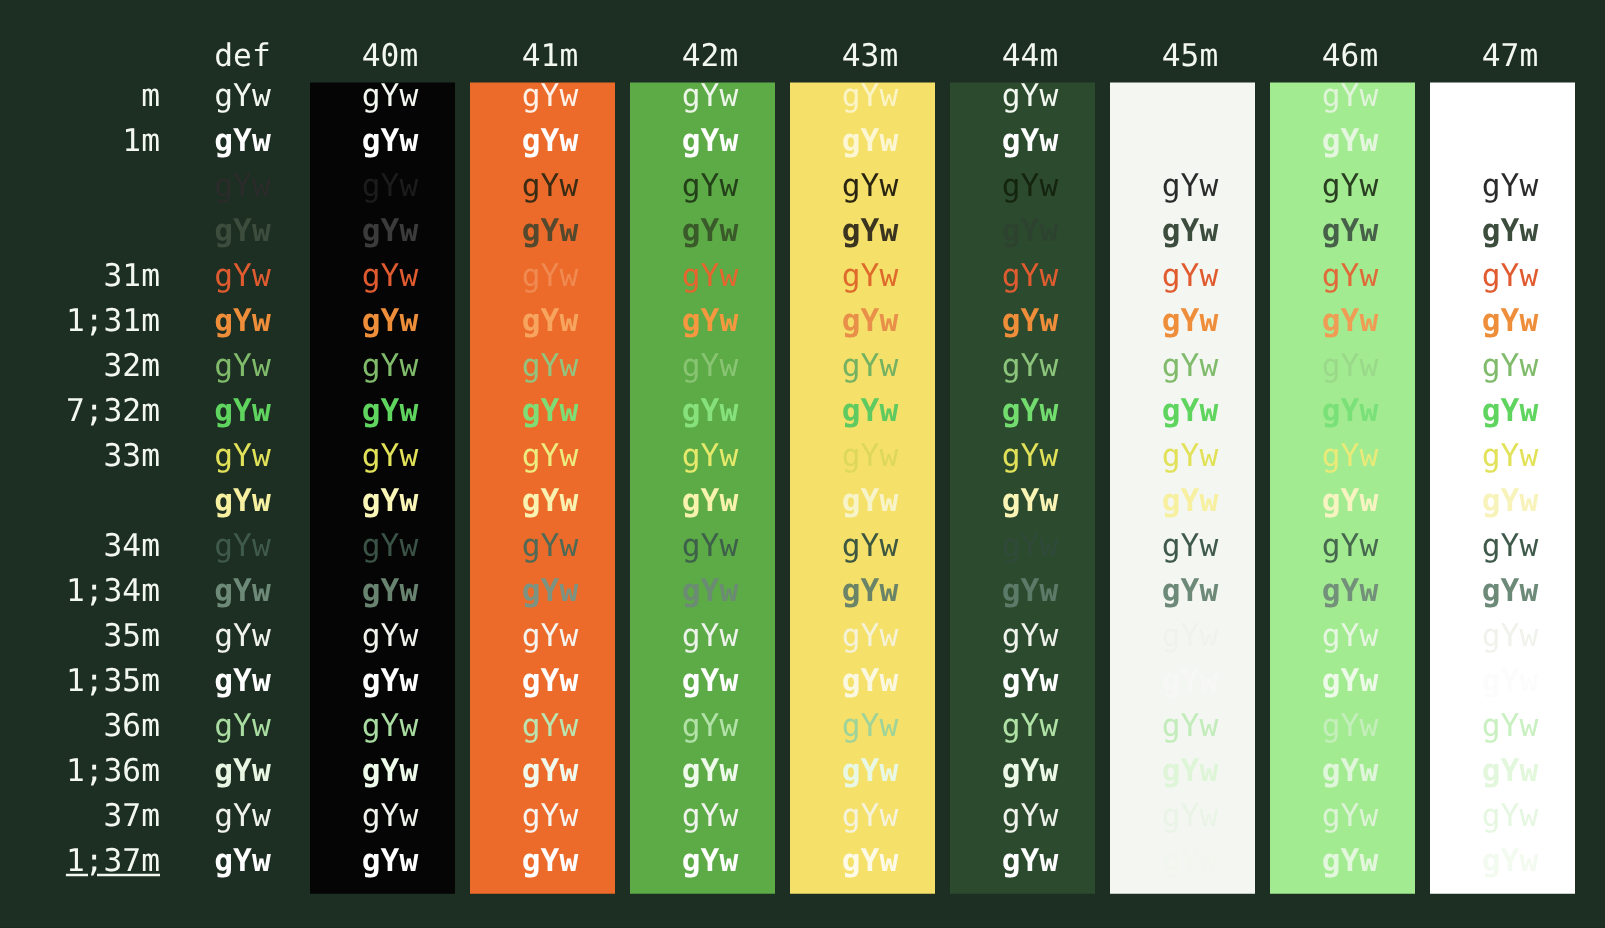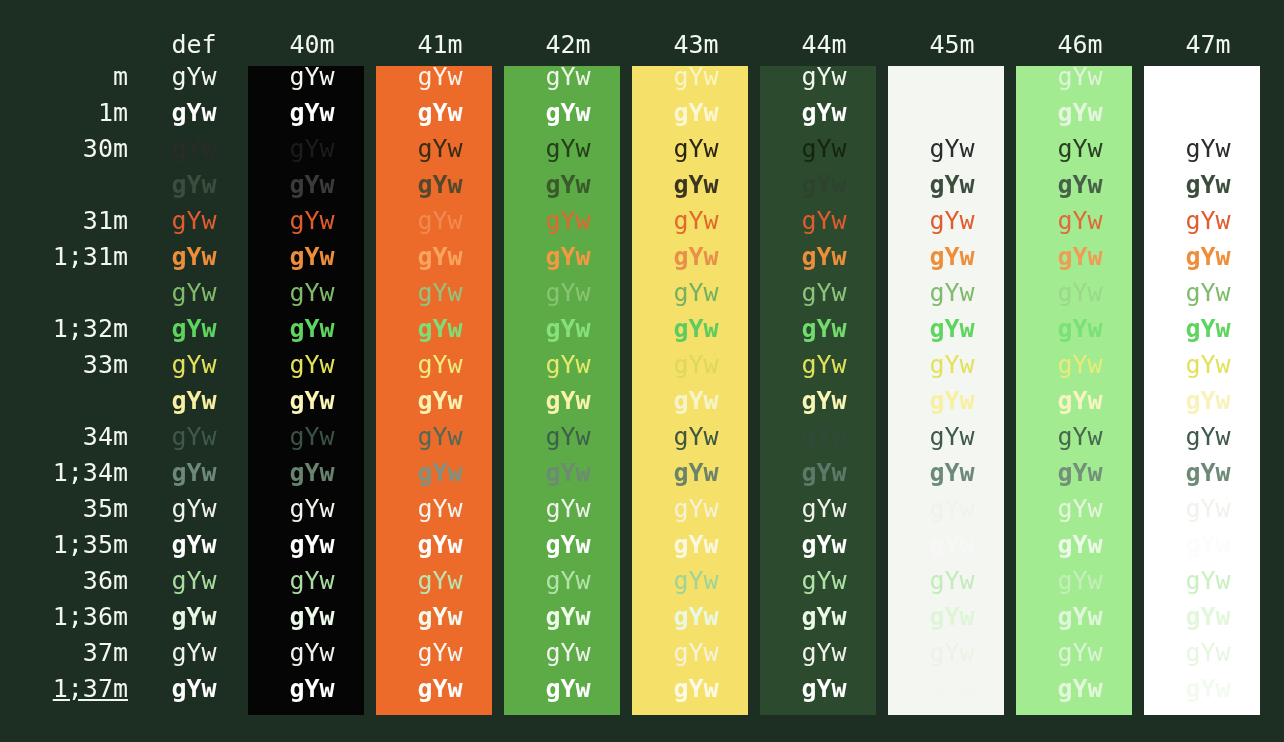--- a/index.html
+++ b/index.html
@@ -110,21 +110,20 @@
       <div class="row-label" style="grid-row: 4;">1m</div>
       <div class="cell bold" style="grid-area: 4 / 2; color: rgb(255, 255, 255);">gYw</div>
       <div class="cell bold" style="grid-area: 4 / 3; color: rgb(255, 255, 255);">gYw</div>
       <div class="cell bold" style="grid-area: 4 / 4; color: rgb(255, 255, 255);">gYw</div>
       <div class="cell bold" style="grid-area: 4 / 5; color: rgb(255, 255, 255);">gYw</div>
       <div class="cell bold" style="grid-area: 4 / 6; color: rgb(252, 247, 210);">gYw</div>
       <div class="cell bold" style="grid-area: 4 / 7; color: rgb(255, 255, 255);">gYw</div>
       <div class="cell bold" style="grid-area: 4 / 8; color: rgb(244, 246, 242);">gYw</div>
       <div class="cell bold" style="grid-area: 4 / 9; color: rgb(228, 247, 222);">gYw</div>
       <div class="cell bold" style="grid-area: 4 / 10; color: rgb(255, 255, 255);">gYw</div>
-      <div class="row-label" style="grid-row: 5;">30m</div>
       <div class="cell" style="grid-area: 5 / 2; color: rgb(43, 43, 43);">gYw</div>
       <div class="cell" style="grid-area: 5 / 3; color: rgb(28, 28, 28);">gYw</div>
       <div class="cell" style="grid-area: 5 / 4; color: rgb(58, 44, 20);">gYw</div>
       <div class="cell" style="grid-area: 5 / 5; color: rgb(36, 64, 25);">gYw</div>
       <div class="cell" style="grid-area: 5 / 6; color: rgb(42, 37, 16);">gYw</div>
       <div class="cell" style="grid-area: 5 / 7; color: rgb(21, 36, 15);">gYw</div>
       <div class="cell" style="grid-area: 5 / 8; color: rgb(43, 43, 43);">gYw</div>
       <div class="cell" style="grid-area: 5 / 9; color: rgb(42, 63, 34);">gYw</div>
       <div class="cell" style="grid-area: 5 / 10; color: rgb(43, 43, 43);">gYw</div>
       <div class="cell bold" style="grid-area: 6 / 2; color: rgb(61, 77, 61);">gYw</div>
@@ -149,30 +148,31 @@
       <div class="row-label" style="grid-row: 8;">1;31m</div>
       <div class="cell bold" style="grid-area: 8 / 2; color: rgb(239, 142, 58);">gYw</div>
       <div class="cell bold" style="grid-area: 8 / 3; color: rgb(239, 142, 58);">gYw</div>
       <div class="cell bold" style="grid-area: 8 / 4; color: rgb(247, 165, 94);">gYw</div>
       <div class="cell bold" style="grid-area: 8 / 5; color: rgb(245, 152, 64);">gYw</div>
       <div class="cell bold" style="grid-area: 8 / 6; color: rgb(232, 144, 74);">gYw</div>
       <div class="cell bold" style="grid-area: 8 / 7; color: rgb(239, 142, 58);">gYw</div>
       <div class="cell bold" style="grid-area: 8 / 8; color: rgb(239, 142, 58);">gYw</div>
       <div class="cell bold" style="grid-area: 8 / 9; color: rgb(239, 156, 85);">gYw</div>
       <div class="cell bold" style="grid-area: 8 / 10; color: rgb(239, 142, 58);">gYw</div>
+      <div class="row-label" style="grid-row: 9;">32m</div>
       <div class="cell" style="grid-area: 9 / 2; color: rgb(127, 187, 106);">gYw</div>
       <div class="cell" style="grid-area: 9 / 3; color: rgb(127, 187, 106);">gYw</div>
       <div class="cell" style="grid-area: 9 / 4; color: rgb(146, 196, 128);">gYw</div>
       <div class="cell" style="grid-area: 9 / 5; color: rgb(137, 196, 114);">gYw</div>
       <div class="cell" style="grid-area: 9 / 6; color: rgb(116, 178, 98);">gYw</div>
       <div class="cell" style="grid-area: 9 / 7; color: rgb(140, 196, 124);">gYw</div>
       <div class="cell" style="grid-area: 9 / 8; color: rgb(127, 187, 106);">gYw</div>
       <div class="cell" style="grid-area: 9 / 9; color: rgb(154, 216, 138);">gYw</div>
       <div class="cell" style="grid-area: 9 / 10; color: rgb(127, 187, 106);">gYw</div>
-      <div class="row-label" style="grid-row: 10;">1;32m</div>
+      <div class="row-label" style="grid-row: 10;">7;32m</div>
       <div class="cell bold" style="grid-area: 10 / 2; color: rgb(95, 212, 95);">gYw</div>
       <div class="cell bold" style="grid-area: 10 / 3; color: rgb(95, 212, 95);">gYw</div>
       <div class="cell bold" style="grid-area: 10 / 4; color: rgb(127, 221, 117);">gYw</div>
       <div class="cell bold" style="grid-area: 10 / 5; color: rgb(134, 224, 124);">gYw</div>
       <div class="cell bold" style="grid-area: 10 / 6; color: rgb(95, 202, 95);">gYw</div>
       <div class="cell bold" style="grid-area: 10 / 7; color: rgb(114, 220, 110);">gYw</div>
       <div class="cell bold" style="grid-area: 10 / 8; color: rgb(95, 212, 95);">gYw</div>
       <div class="cell bold" style="grid-area: 10 / 9; color: rgb(122, 224, 120);">gYw</div>
       <div class="cell bold" style="grid-area: 10 / 10; color: rgb(95, 212, 95);">gYw</div>
       <div class="row-label" style="grid-row: 11;">33m</div>

